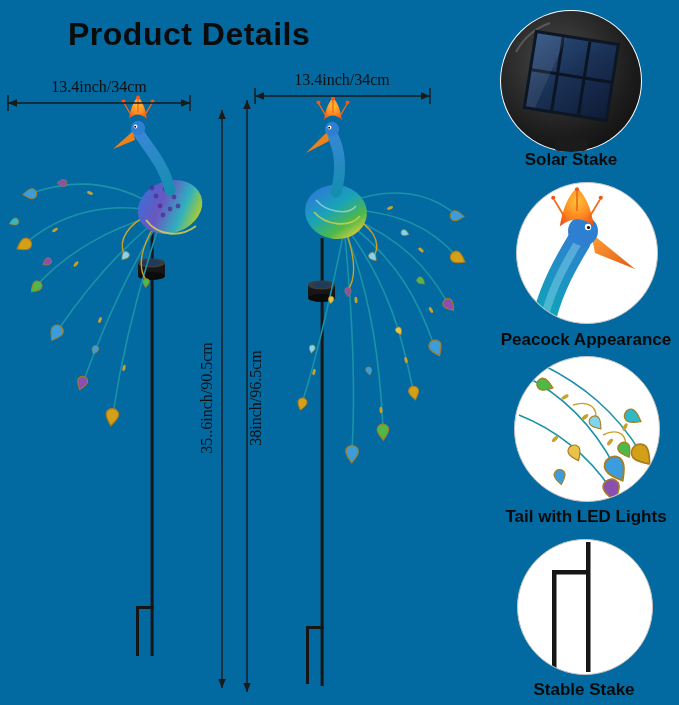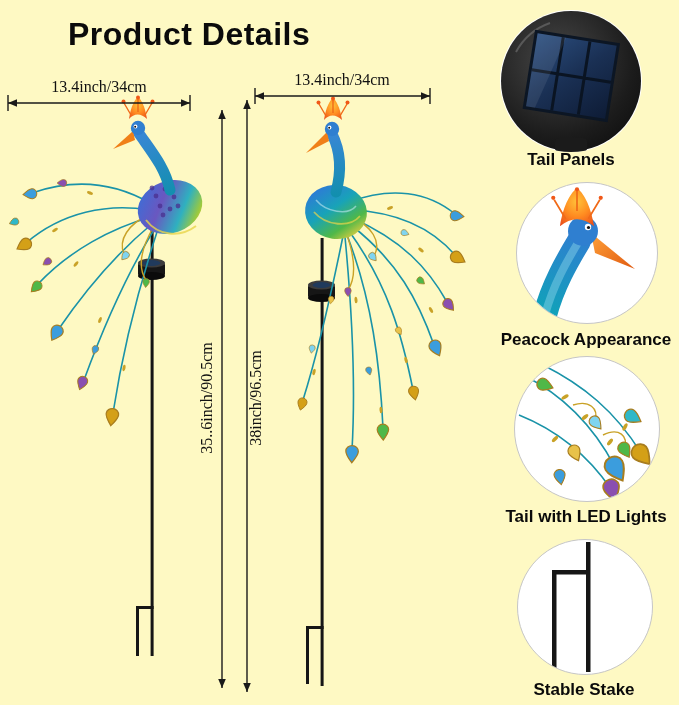--- a/index.html
+++ b/index.html
@@ -1,16 +1,16 @@
 <!DOCTYPE html>
 <html><head>
 <meta charset="utf-8">
 <style>
   html,body{margin:0;padding:0;background:#fff;}
-  .canvas{position:relative;width:679px;height:705px;background:#fef9c3;overflow:hidden;
+  .canvas{position:relative;width:679px;height:705px;background:#0369a1;overflow:hidden;
           font-family:"Liberation Sans",sans-serif;}
   .title{position:absolute;left:68px;top:16px;font-size:32px;font-weight:800;color:#0b0b0b;
          font-family:"Liberation Sans",sans-serif;letter-spacing:.5px;}
   .scene{position:absolute;left:0;top:0;}
   .dim{font-family:"Liberation Serif",serif;font-size:16px;fill:#111;}
   .dimline{stroke:#1a1a1a;stroke-width:1.4;}
   .arrow{fill:#1a1a1a;}
   .branch{stroke:#1a93a8;stroke-width:1.6;fill:none;}
   .branch-gold{stroke:#c9a227;stroke-width:1.4;fill:none;}
   .leaf{fill:#c9a227;}
@@ -257,21 +257,21 @@
       <path d="M16 42 A62 62 0 0 1 50 13" stroke="#6a6a6a" stroke-width="2" fill="none" opacity="0.7"></path>
       <g transform="rotate(9 71 68)">
         <rect x="28" y="26" width="86" height="80" fill="#0c1624"></rect>
         <rect x="31" y="29" width="80" height="74" fill="url(#panelGrad)"></rect>
         <path d="M57 29 V103 M84 29 V103 M31 66 H111" stroke="#0a1422" stroke-width="3" fill="none"></path>
         <path d="M31 29 L60 29 L40 103 L31 103 Z" fill="#ffffff" opacity="0.08"></path>
       </g>
       <rect x="55" y="128" width="32" height="14" rx="4" fill="#1b1b1b"></rect>
     </svg>
   </div>
-  <div class="callout-label l1">Tail Panels</div>
+  <div class="callout-label l1">Solar Stake</div>
 
   <div class="callout c2">
     <svg width="140" height="140" viewBox="0 0 140 140">
       <path d="M62 58 C50 78 36 102 28 132" stroke="url(#neckGrad2)" stroke-width="24" fill="none" stroke-linecap="round"></path>
       <path d="M62 58 C50 78 36 102 28 132" stroke="#8fd8ea" stroke-width="8" fill="none" stroke-linecap="round" opacity="0.45"></path>
       <path d="M74 50 L118 86 L78 70 Z" fill="url(#beakGrad)"></path>
       <circle cx="66" cy="48" r="15" fill="#2f7fd0"></circle>
       <g transform="translate(60 30) scale(1.9)">
         <path d="M-9 7 C-7 -5 -3 -11 0 -13 C3 -11 7 -5 9 7 C3 2 -3 2 -9 7 Z" fill="url(#crestGrad)"></path>
         <path d="M-6 3 L-12 -7 M0 -1 L0 -12 M6 3 L12 -7" stroke="#f06a18" stroke-width="0.9"></path>

